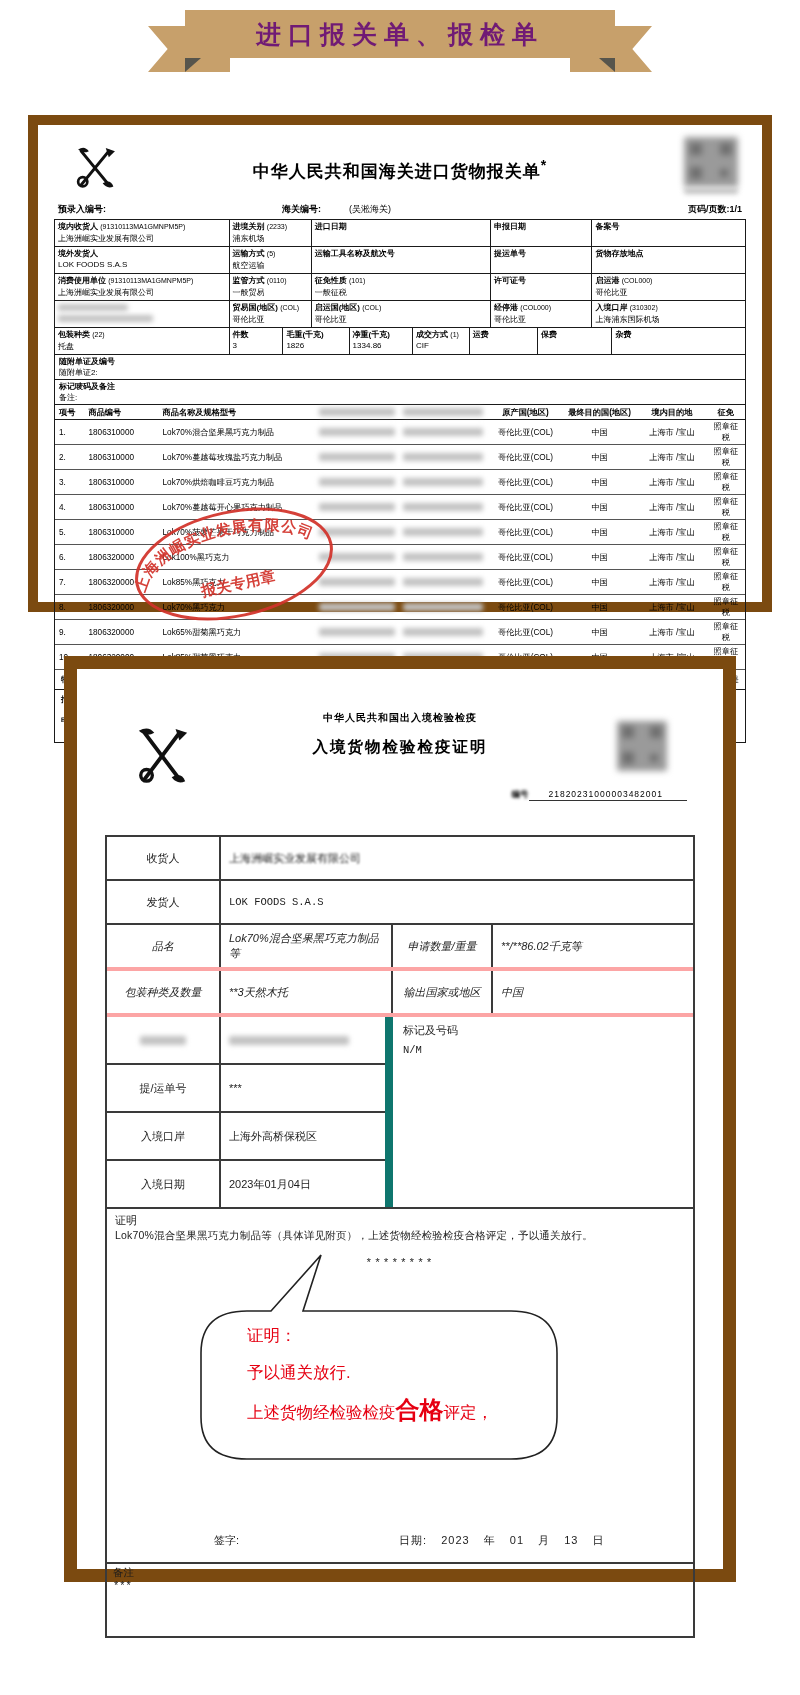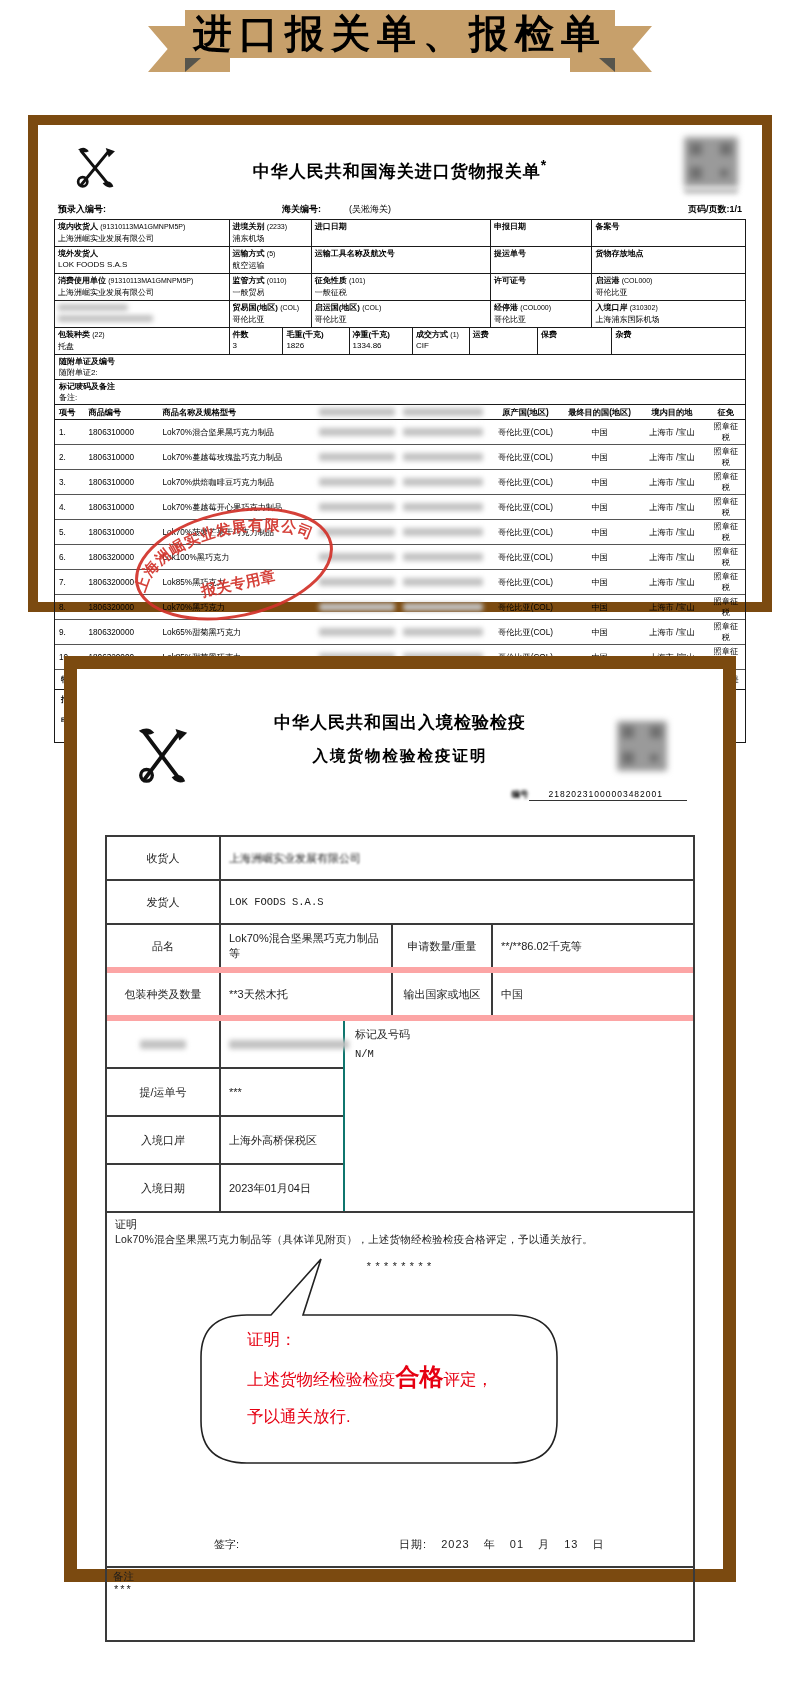--- a/index.html
+++ b/index.html
@@ -2,21 +2,21 @@
 <html><head>
 <meta charset="utf-8">
 <style>
   * { margin:0; padding:0; box-sizing:border-box; }
   body { background:#fff; font-family:"Liberation Sans","DejaVu Sans",sans-serif; }
   #canvas { position:relative; width:800px; height:1695px; background:#fff; overflow:hidden; margin:0 auto; }
 
   
   .ribbon-band { position:absolute; left:185px; top:10px; width:430px; height:48px;
     background:#c7a06b; z-index:3; display:flex; align-items:center; justify-content:center; }
-  .ribbon-band span { color:#000000; font-size:39px; font-weight:bold; letter-spacing:7px; }
+  .ribbon-band span { color:#701a75; font-size:25px; font-weight:bold; letter-spacing:7px; }
   .ribbon-wing { position:absolute; top:26px; width:82px; height:46px; background:#c7a06b; z-index:1; }
   .wing-l { left:148px; clip-path:polygon(0 0,100% 0,100% 100%,0 100%,24% 50%); }
   .wing-r { left:570px; clip-path:polygon(0 0,100% 0,76% 50%,100% 100%,0 100%); }
   .ribbon-fold { position:absolute; top:58px; width:16px; height:14px; background:#57554c; z-index:2; }
   .fold-l { left:185px; clip-path:polygon(0 0,100% 0,0 100%); }
   .fold-r { left:599px; clip-path:polygon(0 0,100% 0,100% 100%); }
 
   
   .doc-frame { position:absolute; background:#fff; border:10px solid #7b4a10; }
   .blurbar { background:#c2c2c2; border-radius:2px; filter:blur(2.5px); }
@@ -62,36 +62,36 @@
   .d1foot .l1 { display:flex; gap:26px; }
   .d1foot .l2 { margin-top:10px; }
   .d1foot .right { padding:4px 6px; font-size:8px; font-weight:bold; }
 
   #stamp { position:absolute; left:126px; top:505px; transform:rotate(-12deg); opacity:.93; z-index:5; }
 
   
   #doc2 { left:64px; top:656px; width:672px; height:926px; border-width:13px; padding:22px 28px 0 28px; }
   .d2head { position:relative; height:110px; }
   .d2logo { position:absolute; left:28px; top:14px; }
-  .d2t1 { text-align:center; font-size:17px; font-weight:bold; margin-top:20px; letter-spacing:1px; }
+  .d2t1 { text-align:center; font-size:10px; font-weight:bold; margin-top:20px; letter-spacing:1px; }
   .d2t2 { text-align:center; font-size:15.5px; font-weight:bold; margin-top:12px; letter-spacing:2px; }
   .d2qr { position:absolute; right:28px; top:10px; width:50px; height:50px; }
   .d2serial { position:absolute; right:8px; top:78px; font-size:8.5px; display:flex; align-items:flex-end; }
   .d2serial .lbl { filter:blur(1.8px); font-weight:bold; margin-right:1px; }
   .d2serial .num { border-bottom:1px solid #333; padding:0 24px 1px 19px; letter-spacing:1px; filter:blur(0.6px); }
 
   .d2table { border:2px solid #3a3a3a; margin-top:14px; font-size:11px; color:#1c1c1c; }
   .r2 { display:grid; grid-template-columns:114px 1fr; border-bottom:2px solid #3a3a3a; }
-  .r4 { display:grid; grid-template-columns:114px 172px 100px 1fr; border-bottom:6px solid #fca5a5; }
+  .r4 { display:grid; grid-template-columns:114px 172px 100px 1fr; border-bottom:4px solid #fca5a5;font-style:italic; }
   .lblc { border-right:2px solid #3a3a3a; display:flex; align-items:center; justify-content:center;
     padding:4px; min-height:42px; }
   .valc { display:flex; align-items:center; padding:4px 8px; }
   .blurname { filter:blur(1.1px); }
   .midwrap { display:flex; border-bottom:2px solid #3a3a3a; }
-  .midleft { width:238px; border-right:2px solid #0f766e; }
+  .midleft { width:286px; border-right:8px solid #0f766e; }
   .mrow { display:grid; grid-template-columns:114px 1fr; border-bottom:2px solid #3a3a3a; }
   .mrow:last-child { border-bottom:none; }
   .mrow .lblc { min-height:46px; }
   .midright { flex:1; padding:6px 10px; font-size:11px; }
   .midright .nm { font-family:"Liberation Mono","DejaVu Sans Mono",monospace; margin-top:6px; font-size:10.5px; }
 
   .certblock { position:relative; border-bottom:2px solid #3a3a3a; min-height:355px; padding:4px 8px; }
   .certblock .clabel { font-size:11px; }
   .certblock .ctext { font-size:10.5px; margin-top:1px; letter-spacing:0.2px; }
   .certblock .stars { text-align:center; font-size:11px; letter-spacing:2px; margin-top:14px; font-family:"Liberation Mono",monospace; }
@@ -588,24 +588,24 @@
       <div class="certblock">
         <div class="clabel">证明</div>
         <div class="ctext">Lok70%混合坚果黑巧克力制品等（具体详见附页），上述货物经检验检疫合格评定，予以通关放行。</div>
         <div class="stars">********</div>
 
         <svg class="bubble-svg" width="380" height="220" viewBox="0 0 380 220">
           <path d="M 58 62 H 82 L 132 6 L 114 62 H 322 Q 368 62 368 104 V 168 Q 368 210 322 210 H 58 Q 12 210 12 168 V 104 Q 12 62 58 62 Z" fill="#fff" stroke="#222" stroke-width="1.6"></path>
         </svg>
         <div class="bubble-text">
           <div>证明：</div>
+          <div>予以通关放行.</div>
           <div>
             <span>上述货物经检验检疫</span><span class="em">合格</span><span>评定，</span>
           </div>
-          <div>予以通关放行.</div>
         </div>
 
         <div class="signline">
           <span class="sg">签字:</span>
           <span class="dt">
             <span>日期:</span>
             <span>2023</span>
             <span>年</span>
             <span>01</span>
             <span>月</span>

